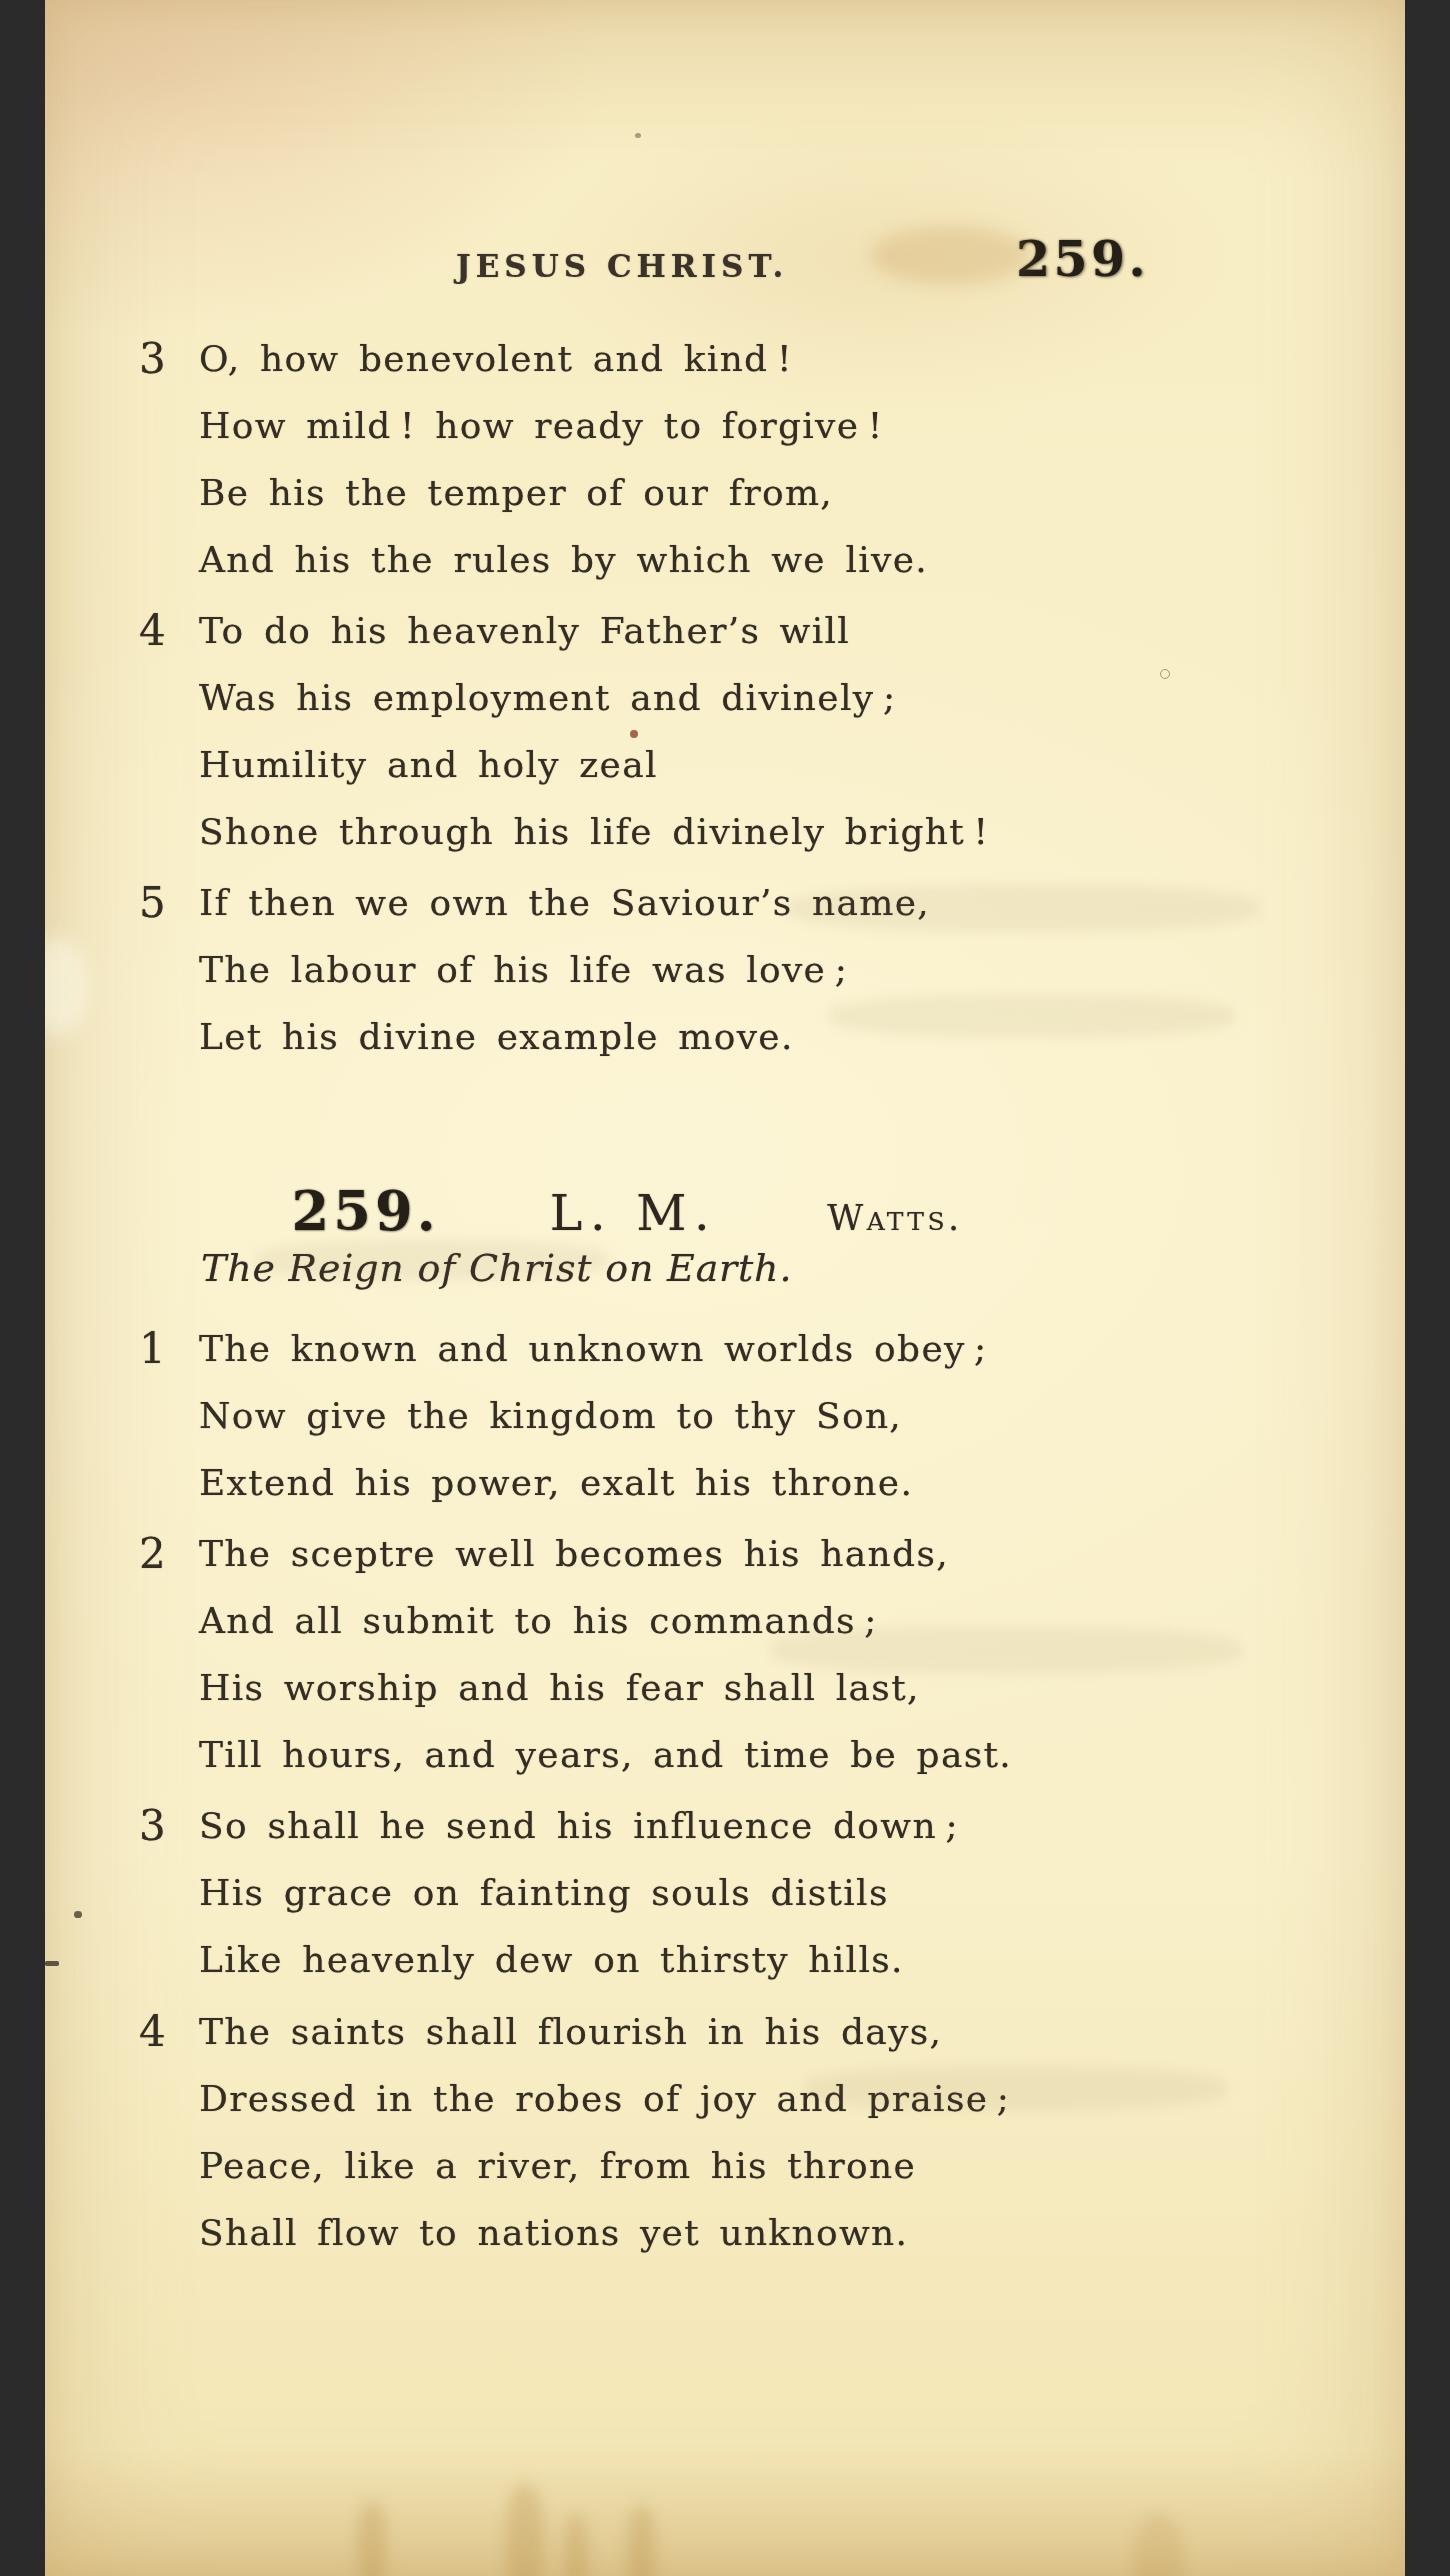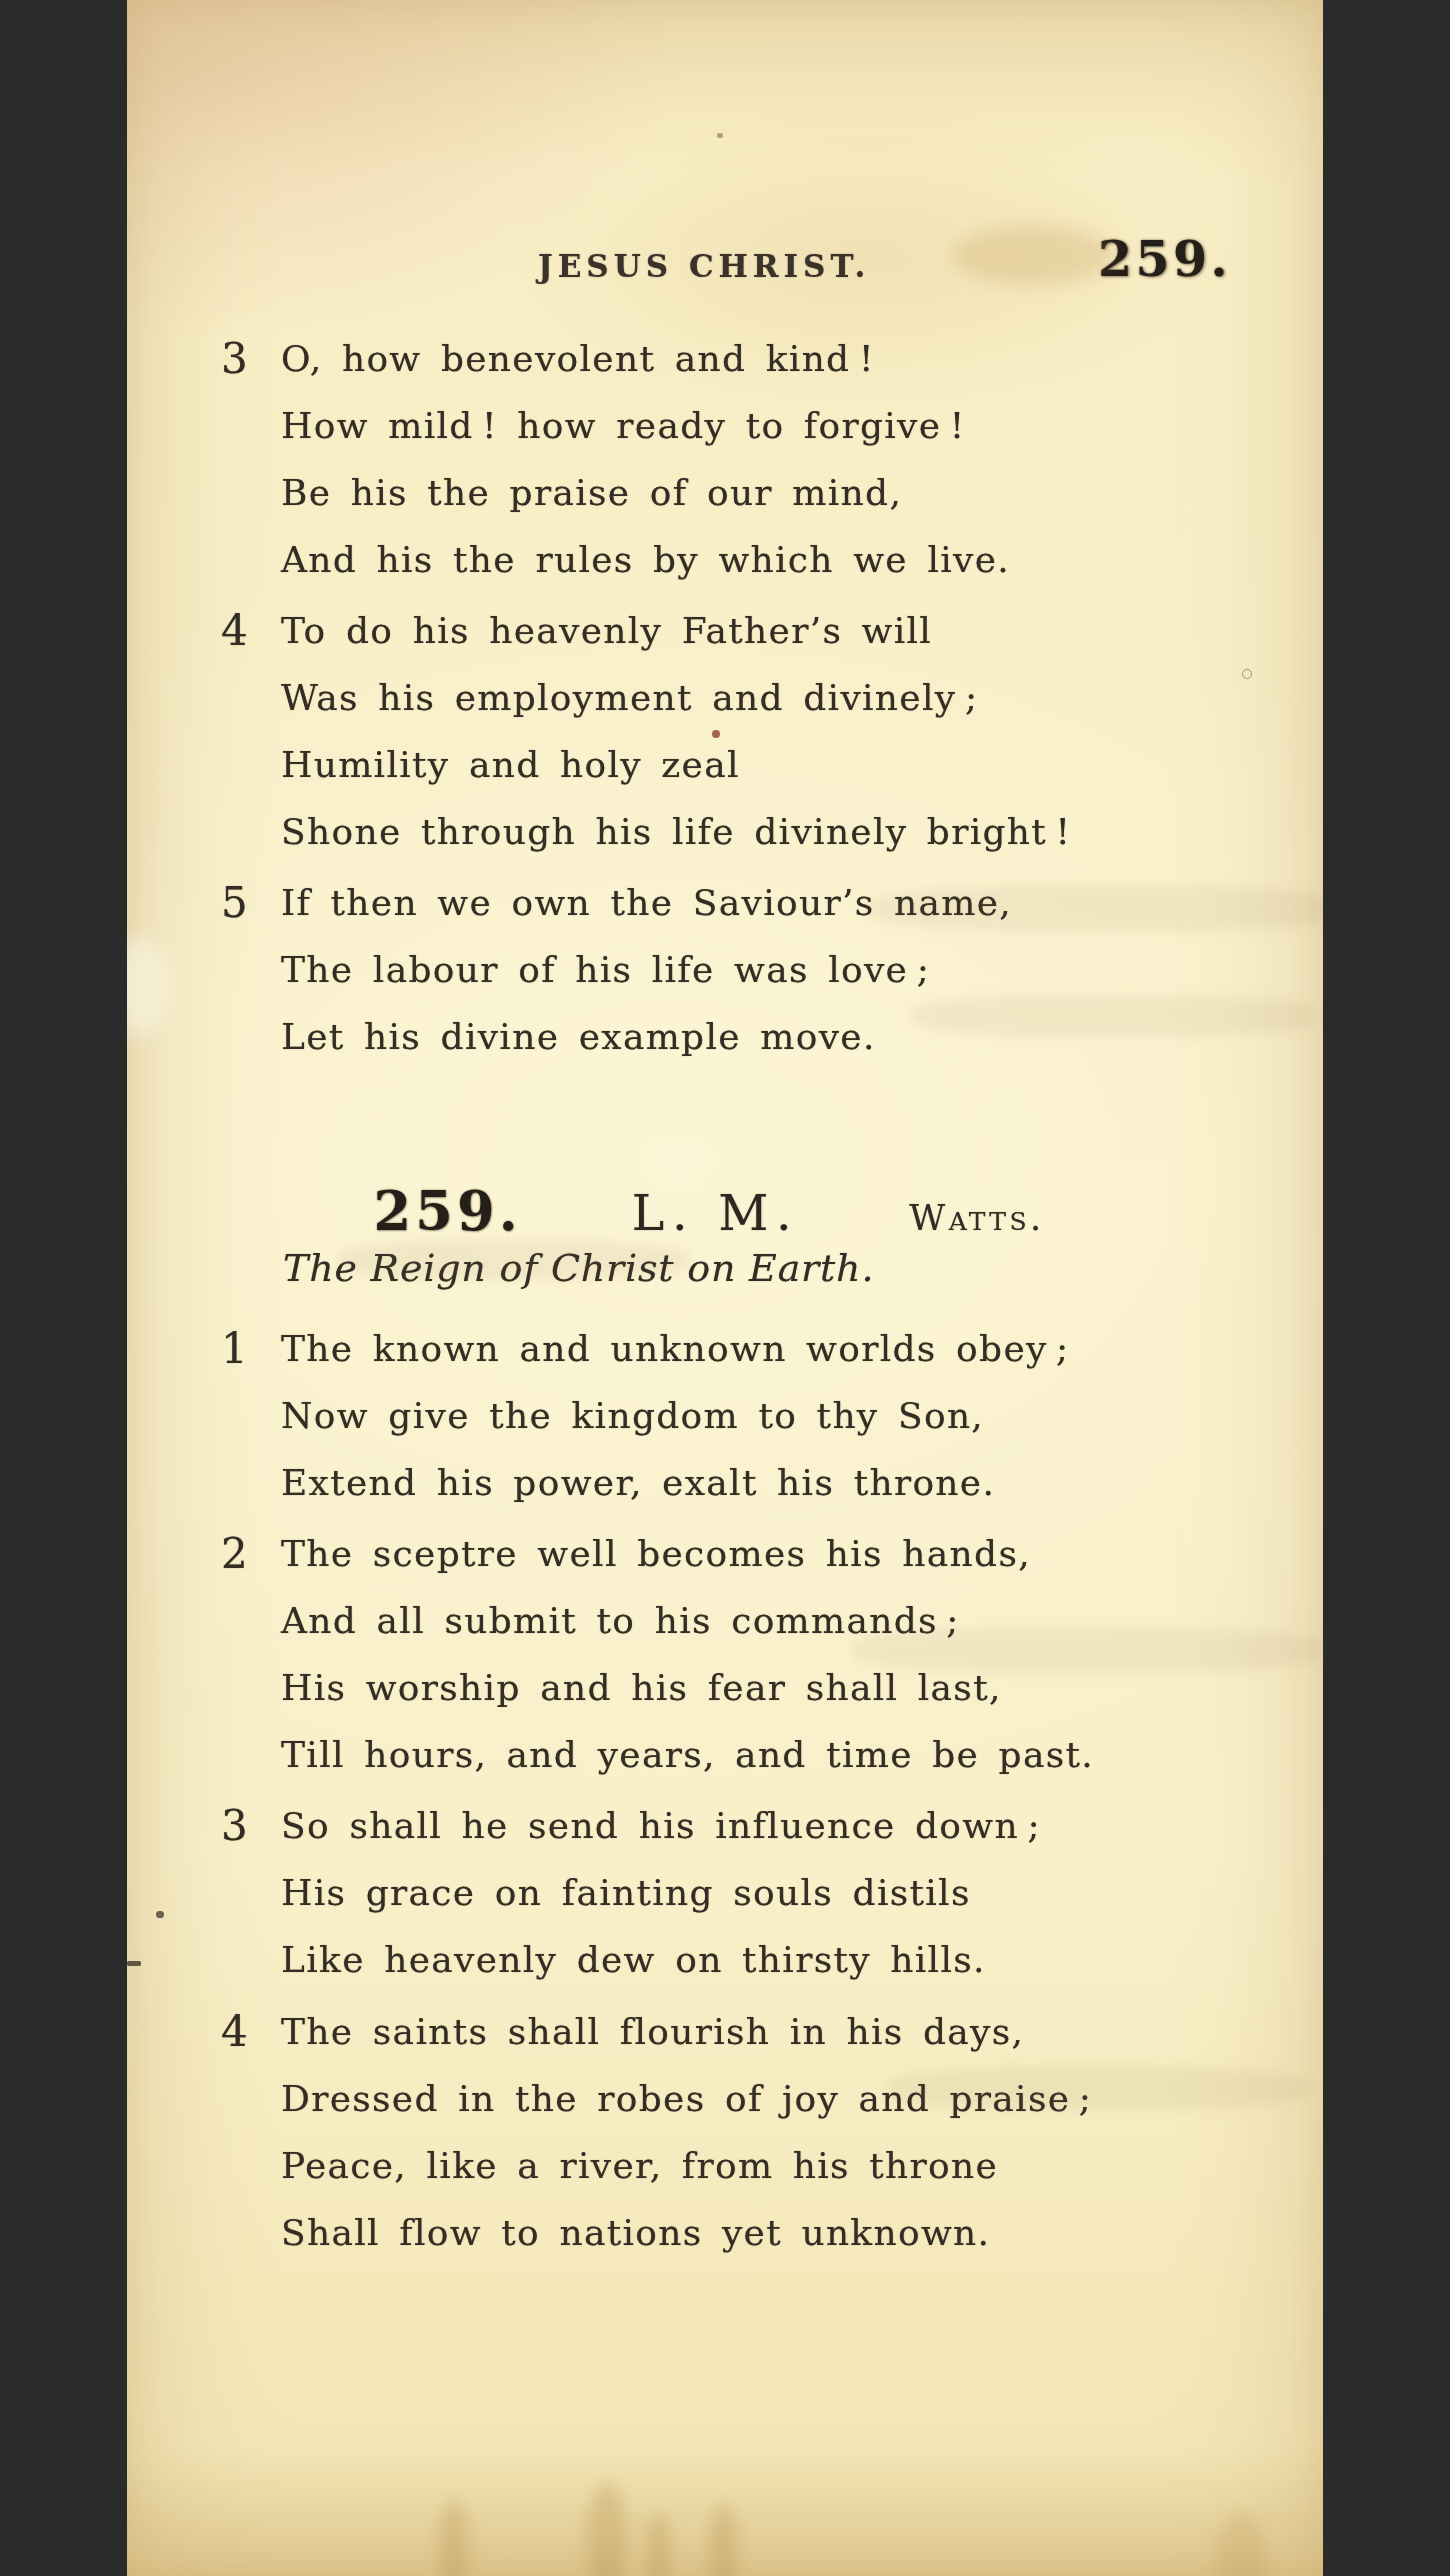--- a/index.html
+++ b/index.html
@@ -1,18 +1,18 @@
 <!DOCTYPE html>
 <html style="font-size:13.5px"><head>
 <meta charset="utf-8">
 <style>
   html,body { margin:0; padding:0; background:#2b2b2b; }
   .page {
     position:relative;
-    width:1196px; height:2576px;
+    width:1360px; height:2576px;
     margin:0 auto;
     overflow:hidden;
     font-family:"DejaVu Serif","Liberation Serif",serif;
     color:#342d23;
     background:
       radial-gradient(759px 438px at 8% 3%, rgba(216,160,130,0.30), rgba(216,160,130,0) 60%),
       radial-gradient(523px 219px at 62% 10%, rgba(205,160,95,0.16), rgba(205,160,95,0) 70%),
       radial-gradient(1265px 843px at 46% 45%, rgba(255,250,224,0.55), rgba(255,250,224,0) 78%),
       linear-gradient(180deg,#f3e4b8 0%,#f8eec6 7%,#f9f0ca 72%,#f2e4b2 100%);
     box-shadow: inset 0 0 143px rgba(166,124,62,0.30), inset 0 0 34px rgba(166,124,62,0.14);
@@ -115,21 +115,21 @@
     <span class="sec-title">JESUS CHRIST.</span>
     <span class="page-no">259.</span>
   </div>
 
   <section class="verses verses-prev">
       <div class="verse">
         <span class="vnum">3</span>
         <div class="vlines">
           <div class="vline">O, how benevolent and kind !</div>
           <div class="vline">How mild ! how ready to forgive !</div>
-          <div class="vline">Be his the praise of our mind,</div>
+          <div class="vline">Be his the temper of our from,</div>
           <div class="vline">And his the rules by which we live.</div>
         </div>
       </div>
       <div class="verse">
         <span class="vnum">4</span>
         <div class="vlines">
           <div class="vline">To do his heavenly Father’s will</div>
           <div class="vline">Was his employment and divinely ;</div>
           <div class="vline">Humility and holy zeal</div>
           <div class="vline">Shone through his life divinely bright !</div>

